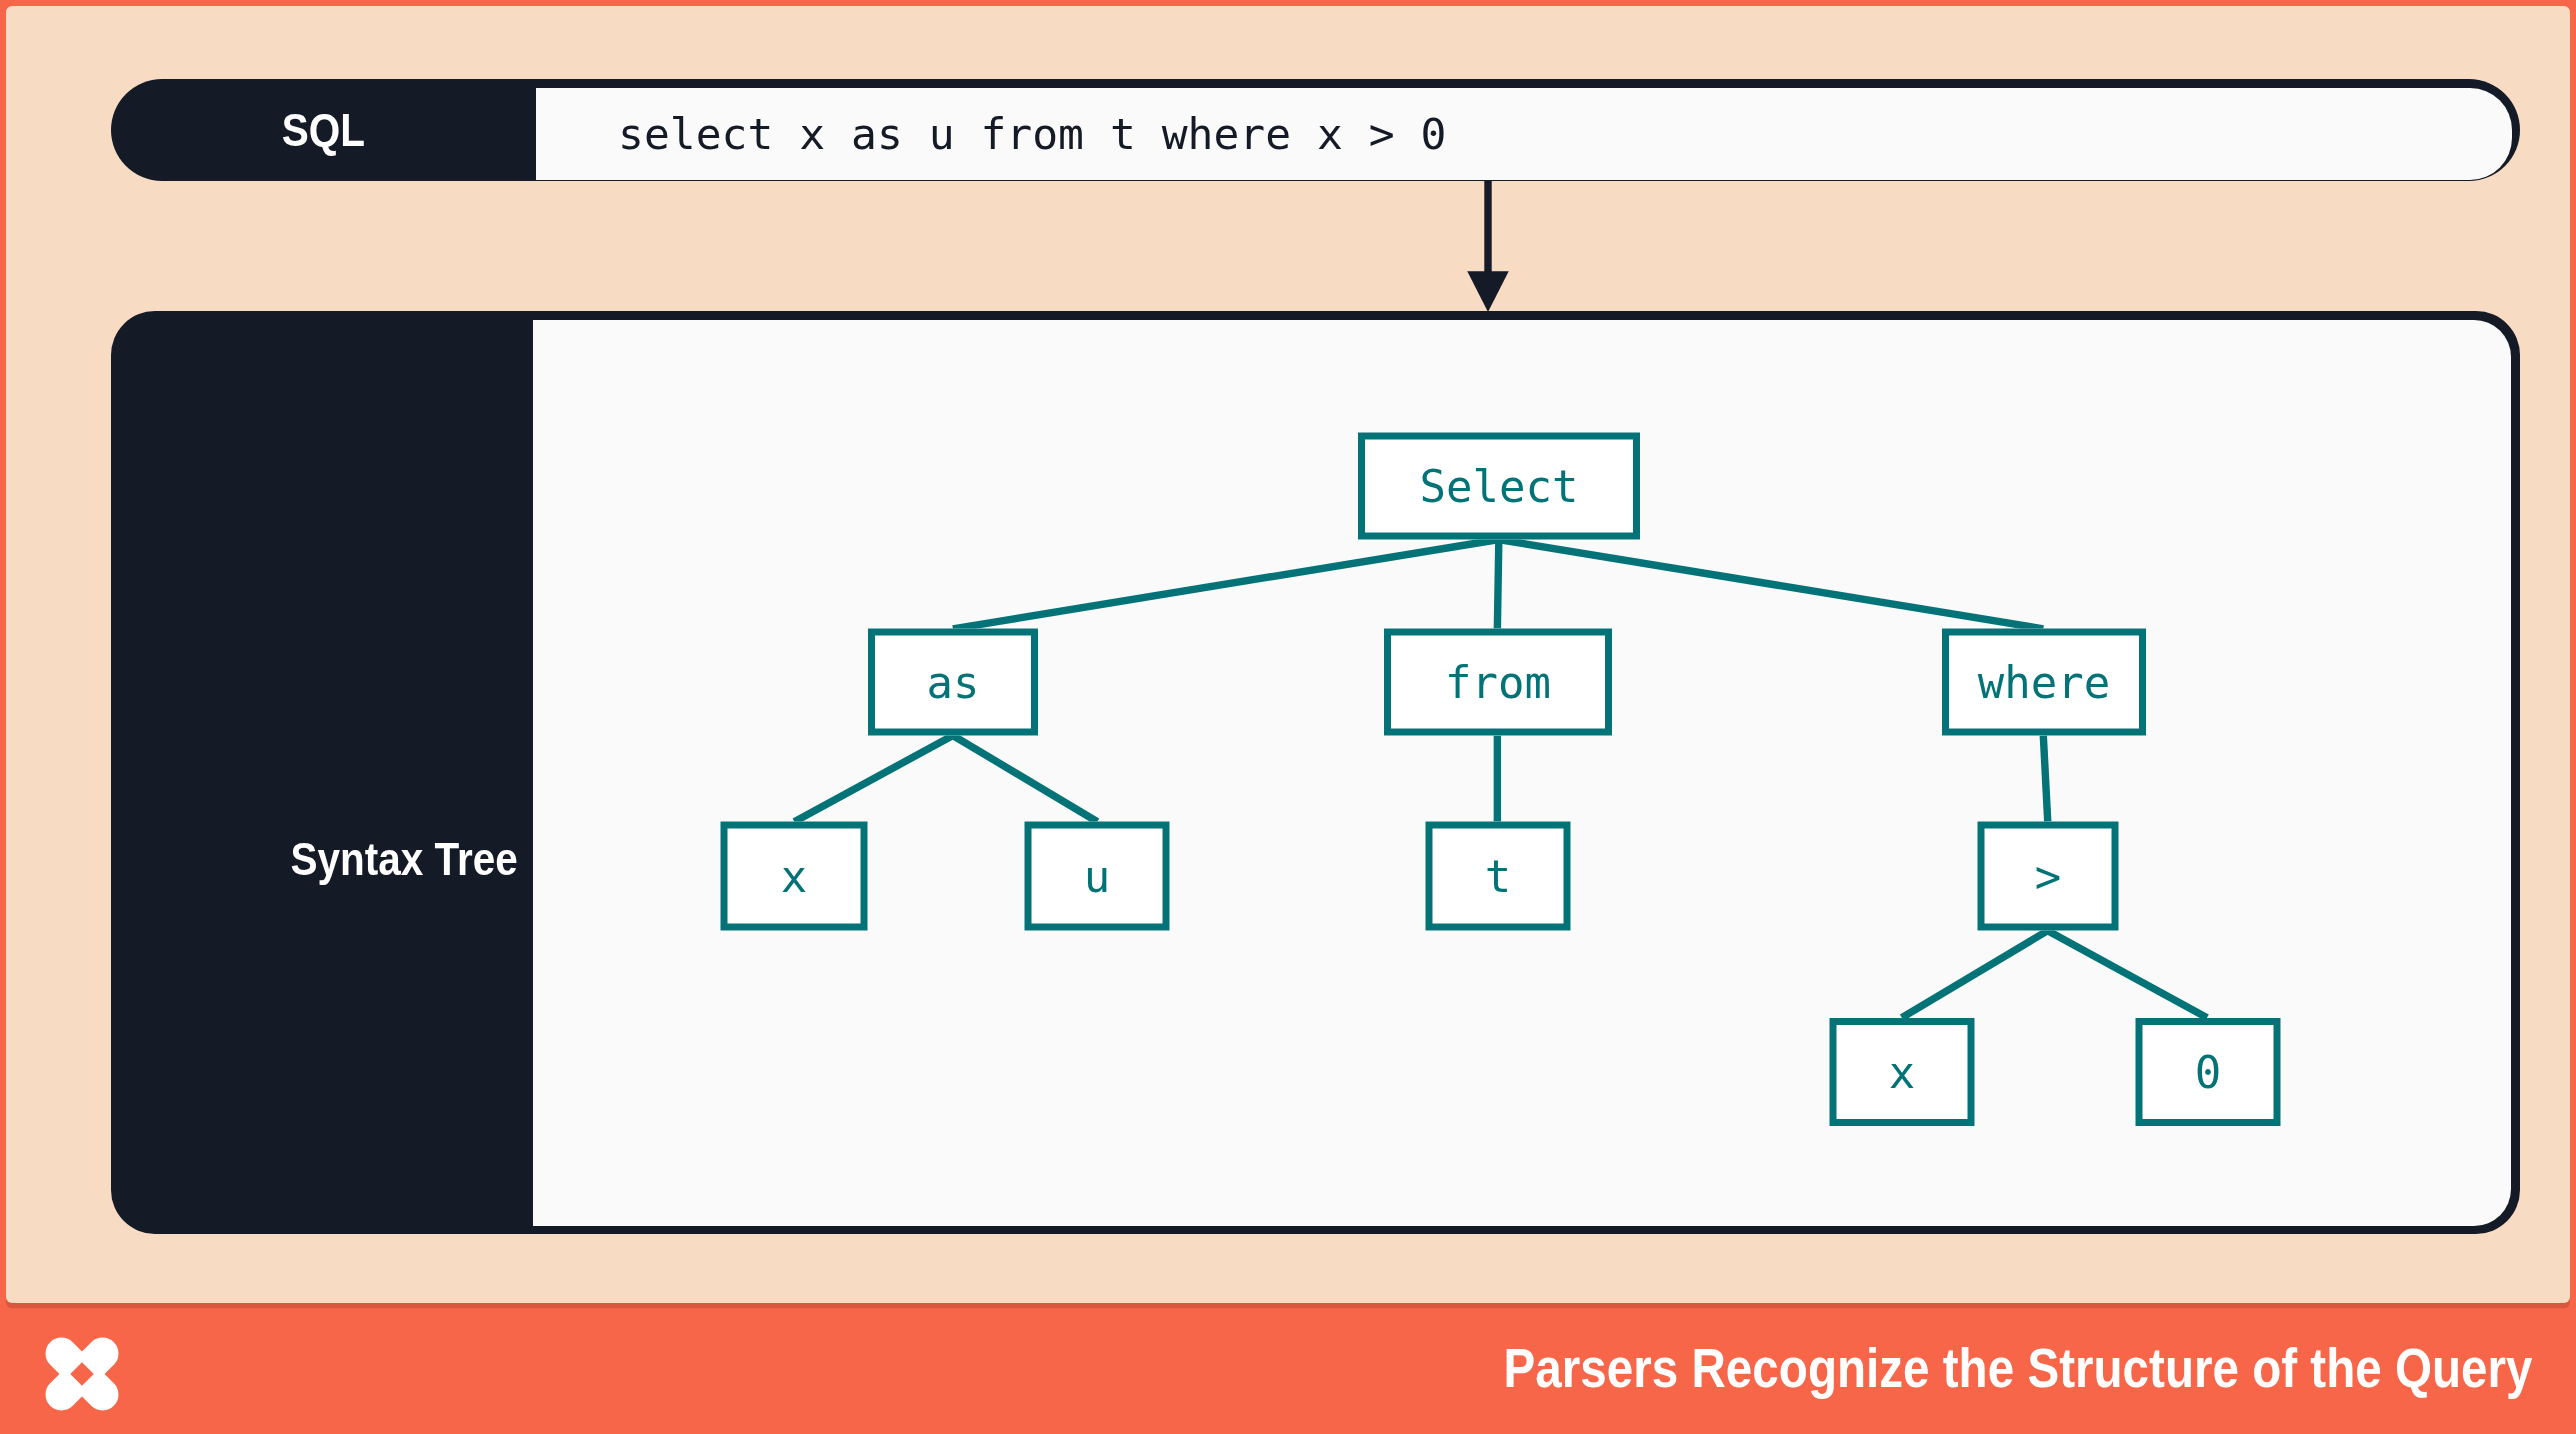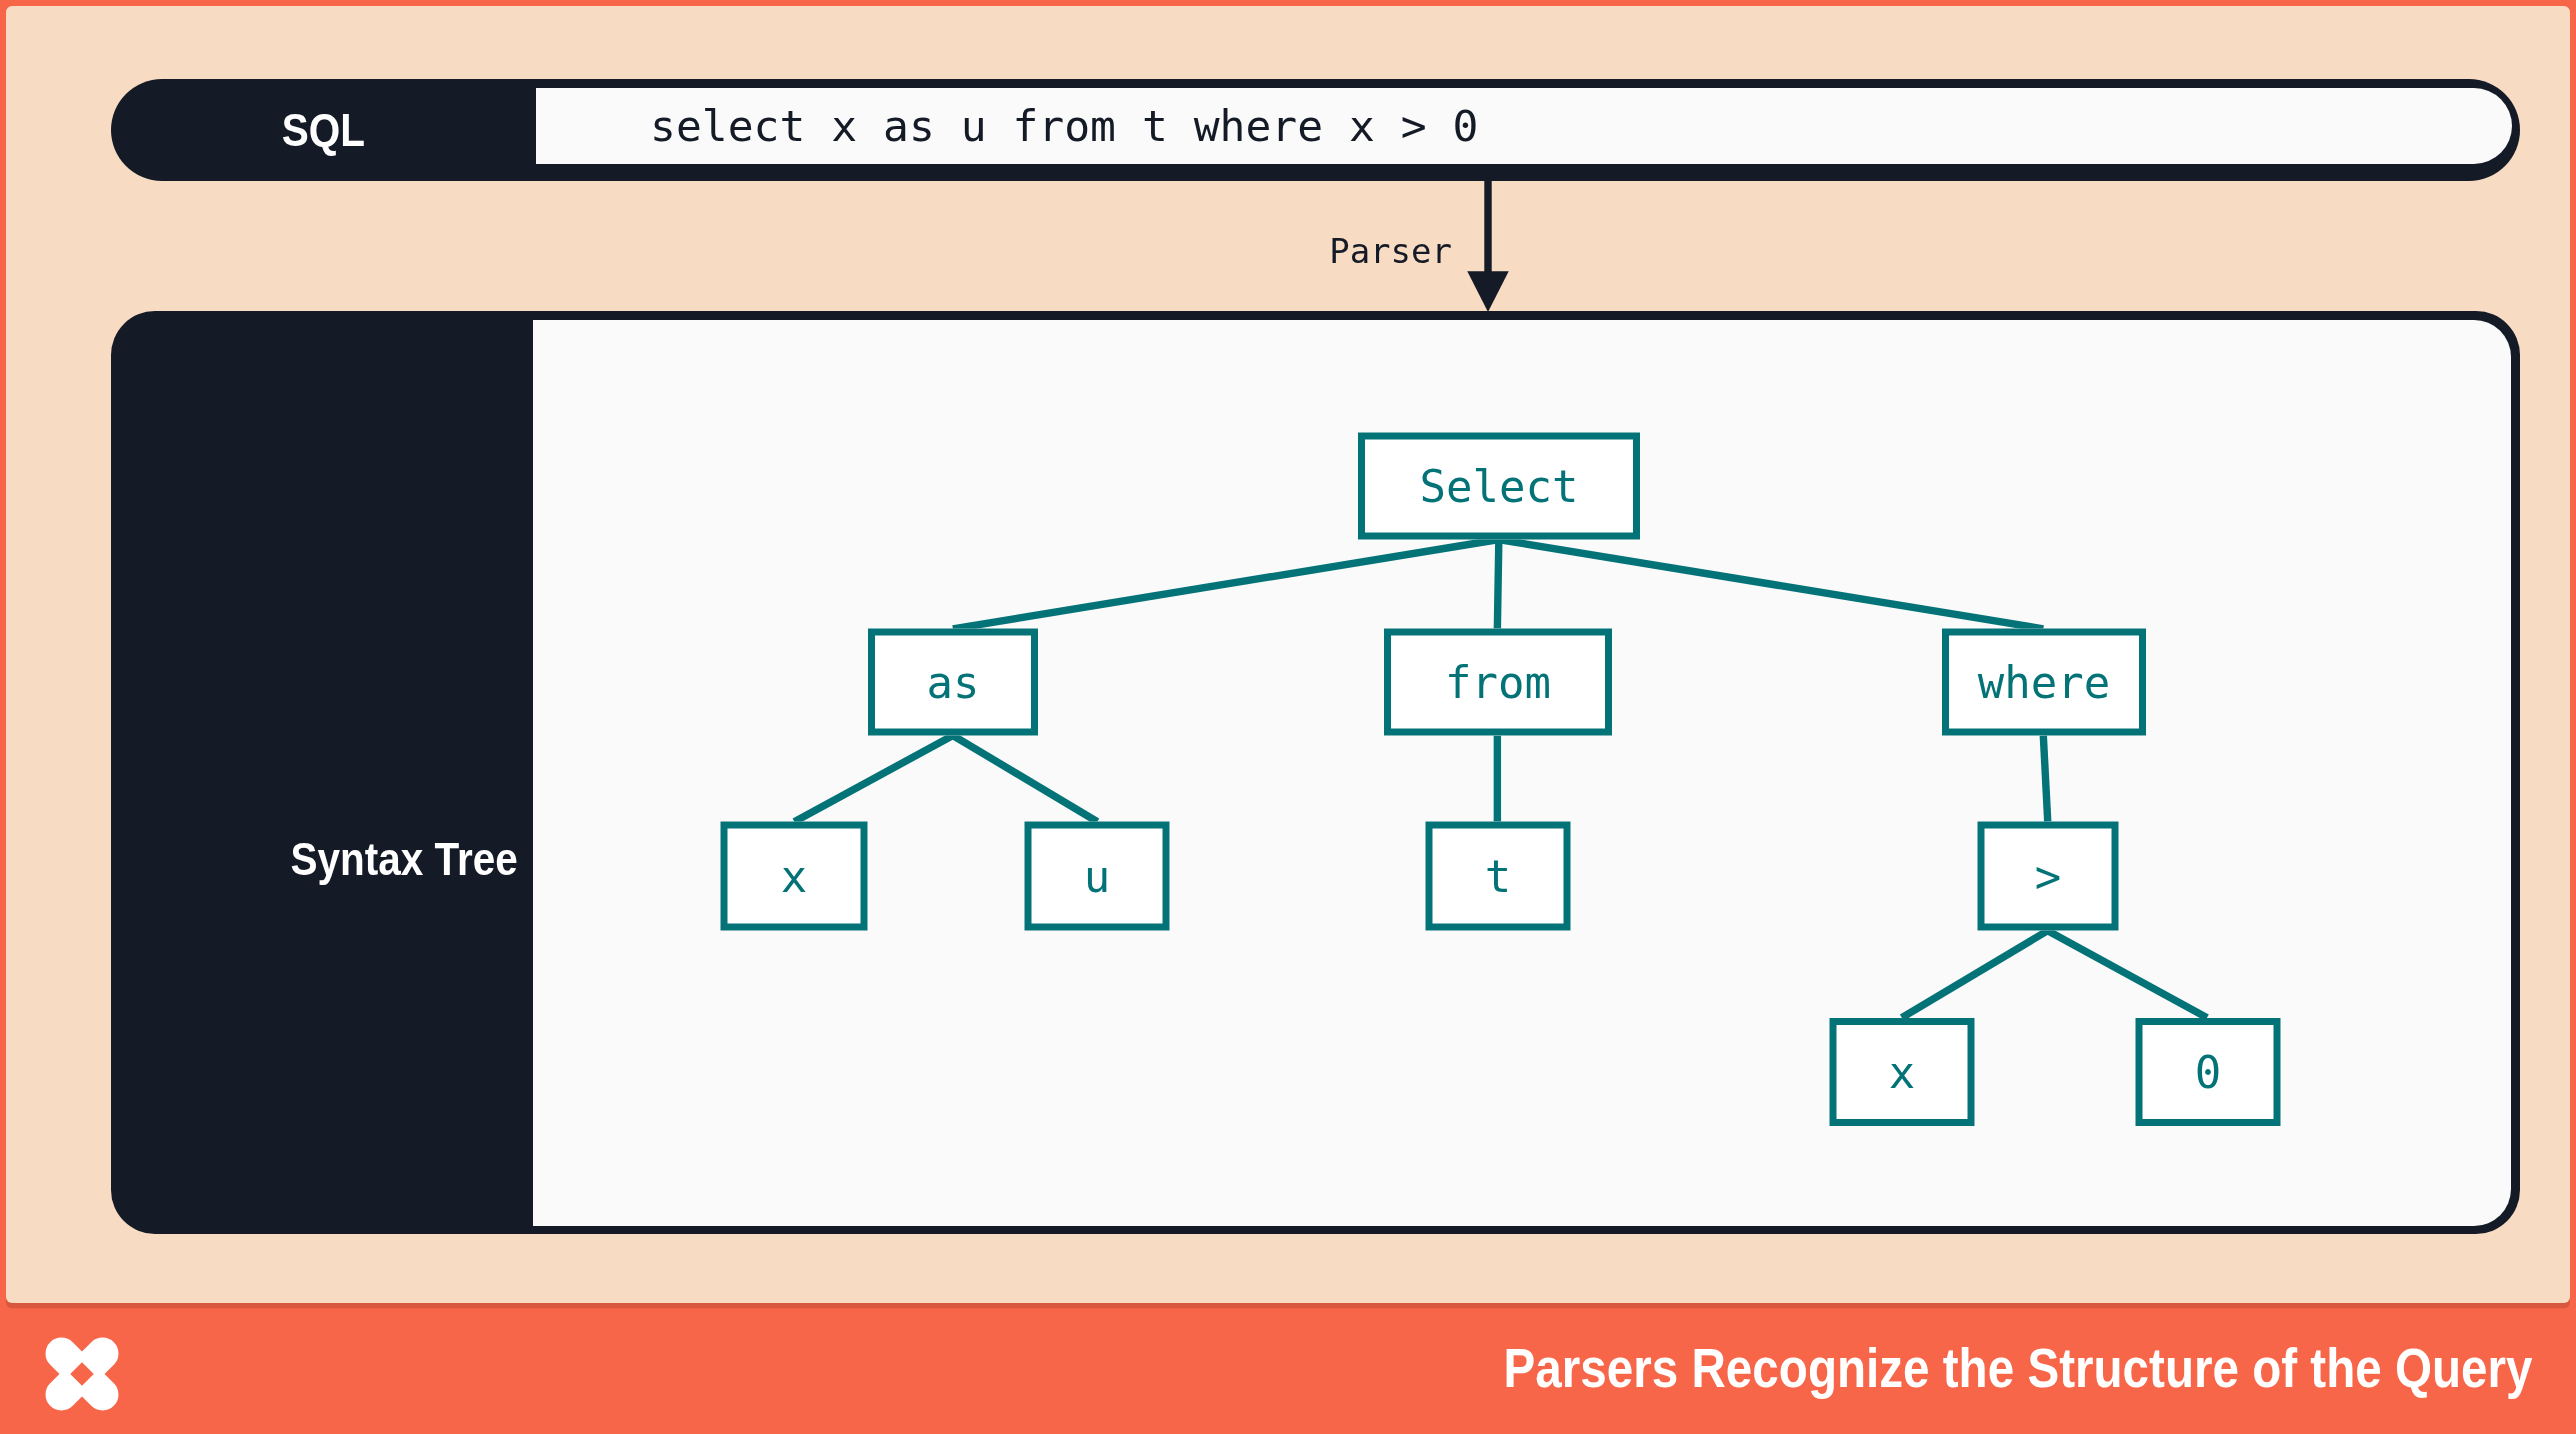--- a/index.html
+++ b/index.html
@@ -50,25 +50,25 @@
   .sql-label{
     color:#FFFFFF;
     font-size:46px;
     font-weight:bold;
     display:inline-block;
     transform:scaleX(0.88);
   }
   .sql-code-area{
     position:absolute;
     left:425px; top:9px;
-    width:1976px; height:76px;
+    width:1976px; height:92px;
     background:var(--paper);
     border-radius:0 42px 42px 0;
     display:flex; align-items:center;
-    padding-left:114px;
+    padding-left:82px;
     box-sizing:border-box;
   }
   .sql-code{
     font-family:"DejaVu Sans Mono", monospace;
     font-size:43px;
     color:var(--navy);
     white-space:pre;
   }
   
   .parser-label{
@@ -166,21 +166,20 @@
 
     <div class="sql-pill">
       <div class="sql-label-area">
         <span class="sql-label">SQL</span>
       </div>
       <div class="sql-code-area">
         <code class="sql-code">select x as u from t where x &gt; 0</code>
       </div>
     </div>
 
-    <div class="parser-label">Parser</div>
     <svg class="parser-arrow" viewBox="0 0 56 177" xmlns="http://www.w3.org/2000/svg">
       <line x1="28" y1="0" x2="28" y2="130" stroke="#141A26" stroke-width="10"></line>
       <polygon points="0,122 56,122 28,177" fill="#141A26"></polygon>
     </svg>
 
     <div class="tree-card">
       <div class="tree-content-bg"></div>
       <svg class="edges-layer" viewBox="0 0 3251 1246" xmlns="http://www.w3.org/2000/svg">
           <line x1="1873" y1="308.5" x2="1136" y2="429" stroke="#047377" stroke-width="10"></line>
           <line x1="1873" y1="308.5" x2="1871" y2="429" stroke="#047377" stroke-width="10"></line>

